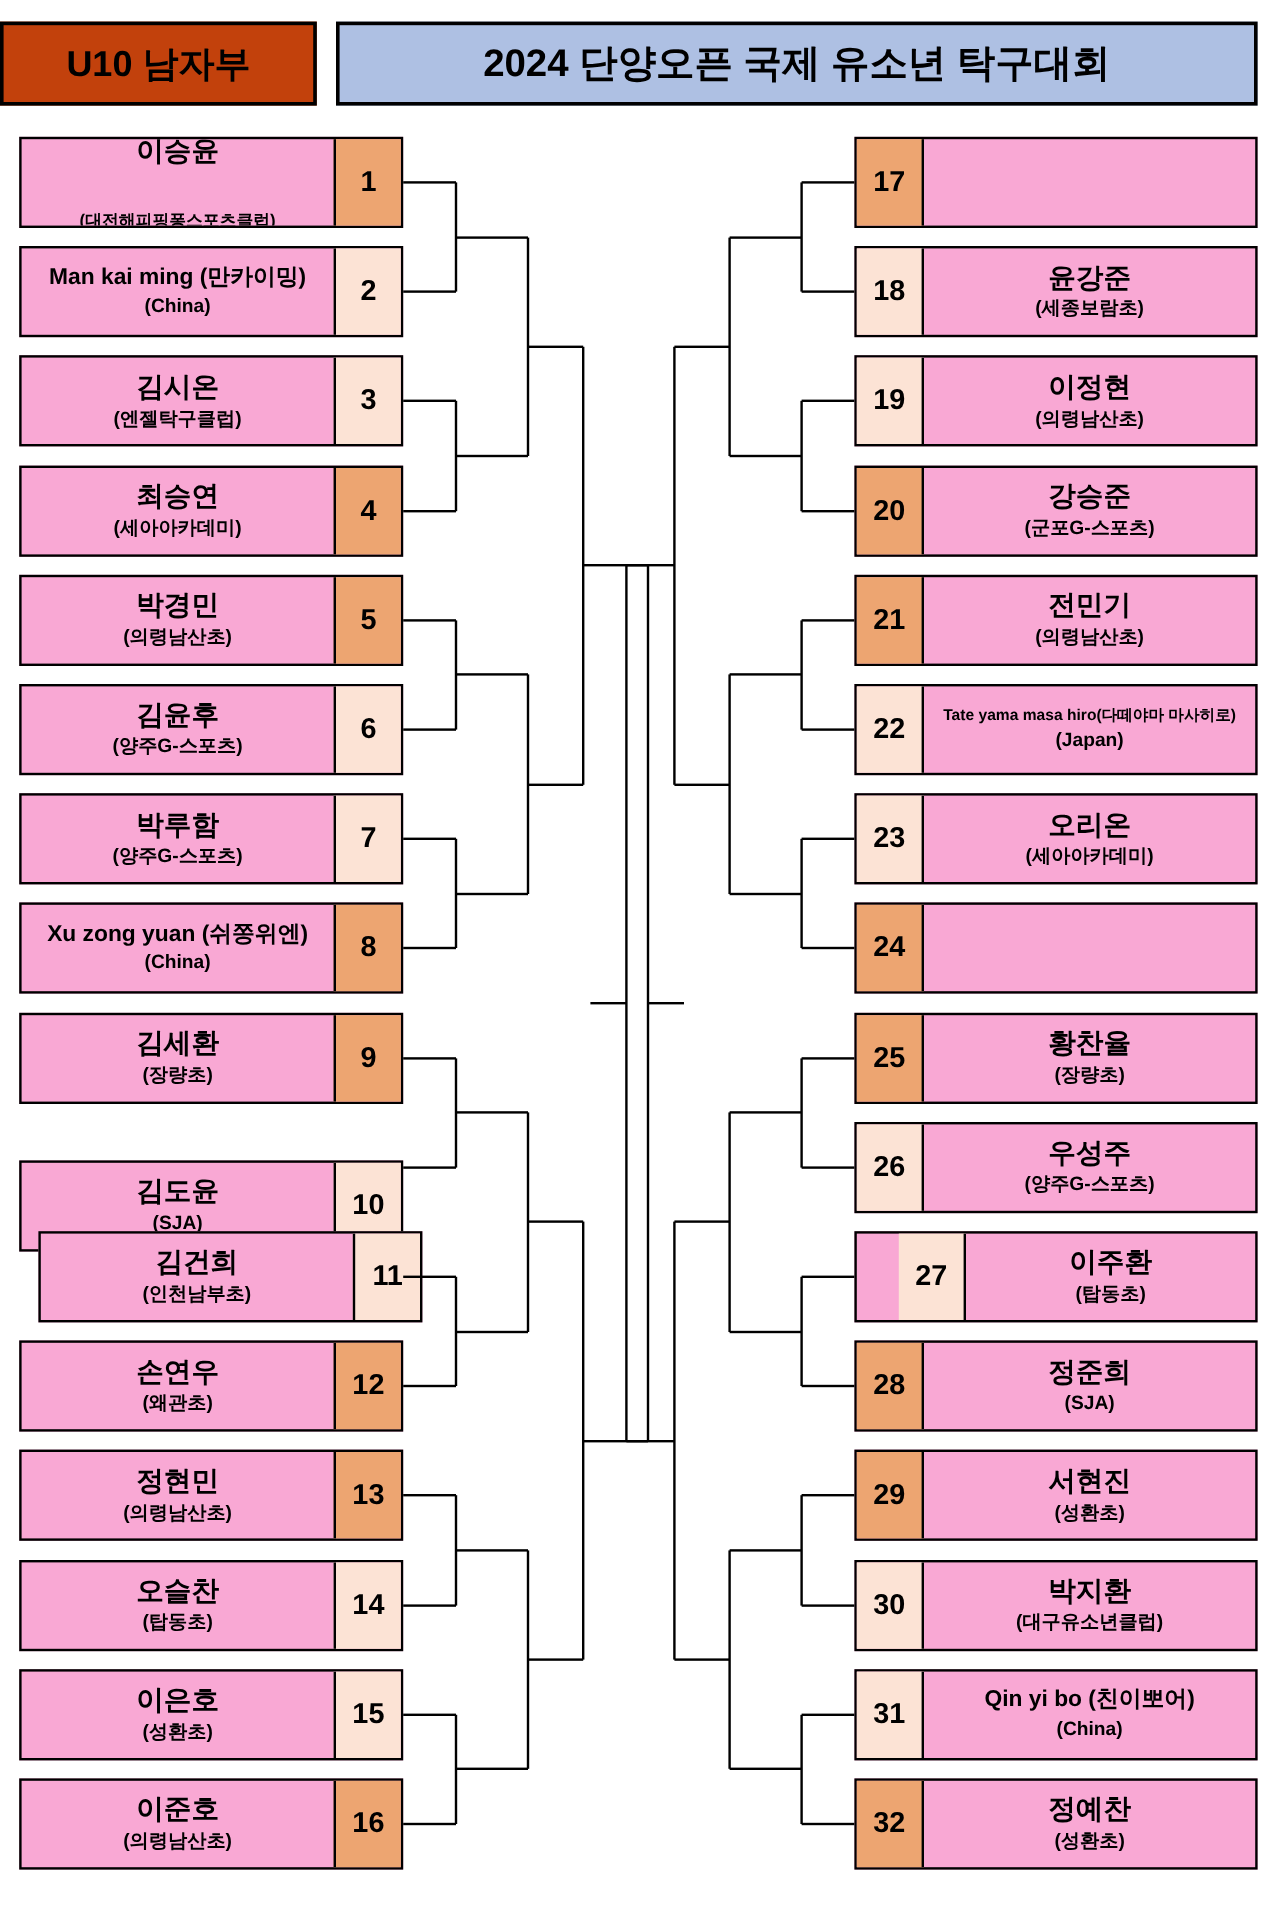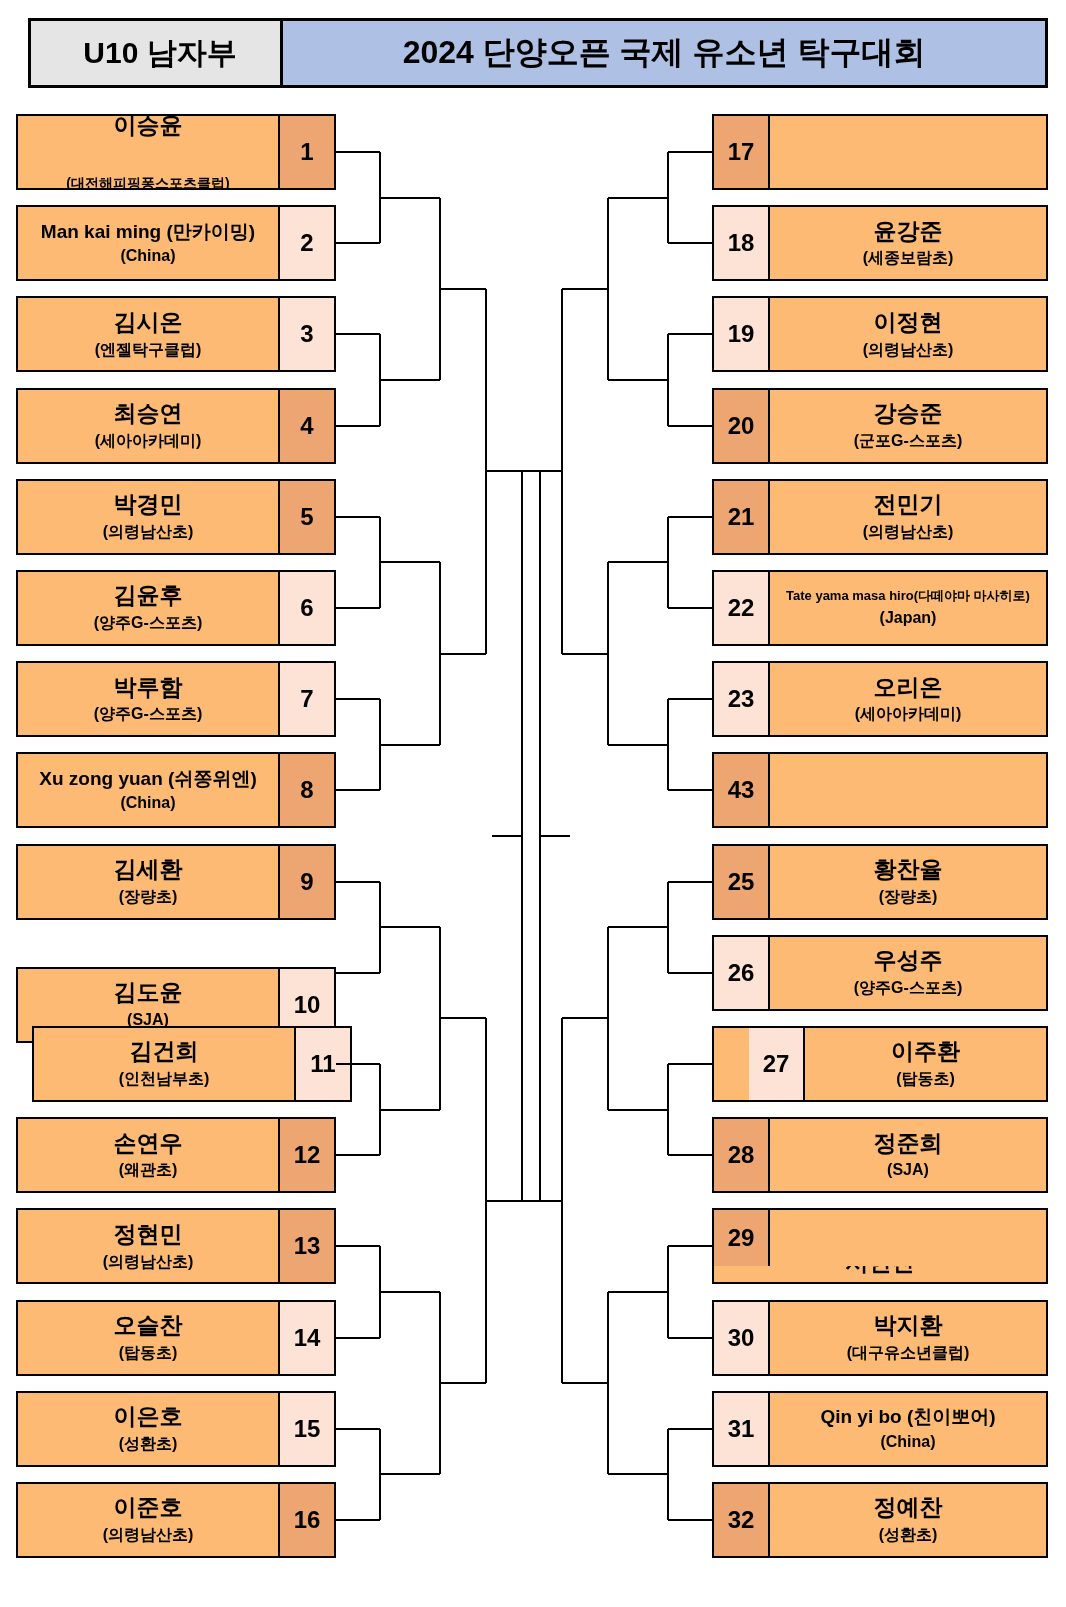--- a/index.html
+++ b/index.html
@@ -6,28 +6,28 @@
   body{
     width:1066px;height:1607px;background:#ffffff;
     font-family:"Liberation Sans","DejaVu Sans",sans-serif;
     position:relative;overflow:hidden;
   }
   #stage{position:absolute;left:0;top:0;width:1066px;height:1607px;}
 
   
   .hdr{position:absolute;top:18px;height:70px;box-sizing:border-box;
        border:3px solid #000;display:flex;align-items:center;justify-content:center;}
-  #hdr-cat{left:28px;width:264px;background:#e5e5e5;}
+  #hdr-cat{left:0;width:264px;background:#c2410c;}
   #hdr-title{left:280px;width:768px;background:#AEC0E3;border-left-width:3px;}
   #hdr-cat .t{font-size:30px;font-weight:bold;color:#000;letter-spacing:0px;}
   #hdr-title .t{font-size:32px;font-weight:bold;color:#000;letter-spacing:0px;}
 
   
   .row{position:absolute;height:76px;box-sizing:border-box;border:2px solid #000;
-       background:#fdba74;display:flex;}
+       background:#f9a8d4;display:flex;}
   .row.left{left:16px;width:320px;}
   .row.right{left:712px;width:336px;}
 
   .seed{width:56px;flex:0 0 56px;display:flex;align-items:center;justify-content:center;
         font-size:24px;font-weight:bold;color:#000;box-sizing:border-box;}
   .row.left .seed{border-left:2px solid #000;}
   .row.right .seed{border-right:2px solid #000;}
   .seed.dark{background:#EDA571;}
   .seed.light{background:#FCE3D5;}
 
@@ -209,21 +209,21 @@
         </div>
       </div>
       <div class="row right" style="top: 661.2px;">
         <div class="seed light">23</div>
         <div class="info">
           <div class="nm">오리온</div>
           <div class="club">(세아아카데미)</div>
         </div>
       </div>
       <div class="row right" style="top: 752.4px;">
-        <div class="seed dark">43</div>
+        <div class="seed dark">24</div>
       </div>
       <div class="row right" style="top: 843.6px; justify-content: center;">
         <div class="seed dark">25</div>
         <div class="info">
           <div class="nm">황찬율</div>
           <div class="club">(장량초)</div>
         </div>
       </div>
       <div class="row right" style="top: 934.8px;">
         <div class="seed light">26</div>
@@ -239,21 +239,21 @@
           <div class="club">(탑동초)</div>
         </div>
       </div>
       <div class="row right" style="top: 1117.2px;">
         <div class="seed dark">28</div>
         <div class="info">
           <div class="nm">정준희</div>
           <div class="club">(SJA)</div>
         </div>
       </div>
-      <div class="row right" style="top: 1208.4px; flex-direction: column;">
+      <div class="row right" style="top: 1208.4px;">
         <div class="seed dark">29</div>
         <div class="info">
           <div class="nm">서현진</div>
           <div class="club">(성환초)</div>
         </div>
       </div>
       <div class="row right" style="top: 1299.6px;">
         <div class="seed light">30</div>
         <div class="info">
           <div class="nm">박지환</div>

